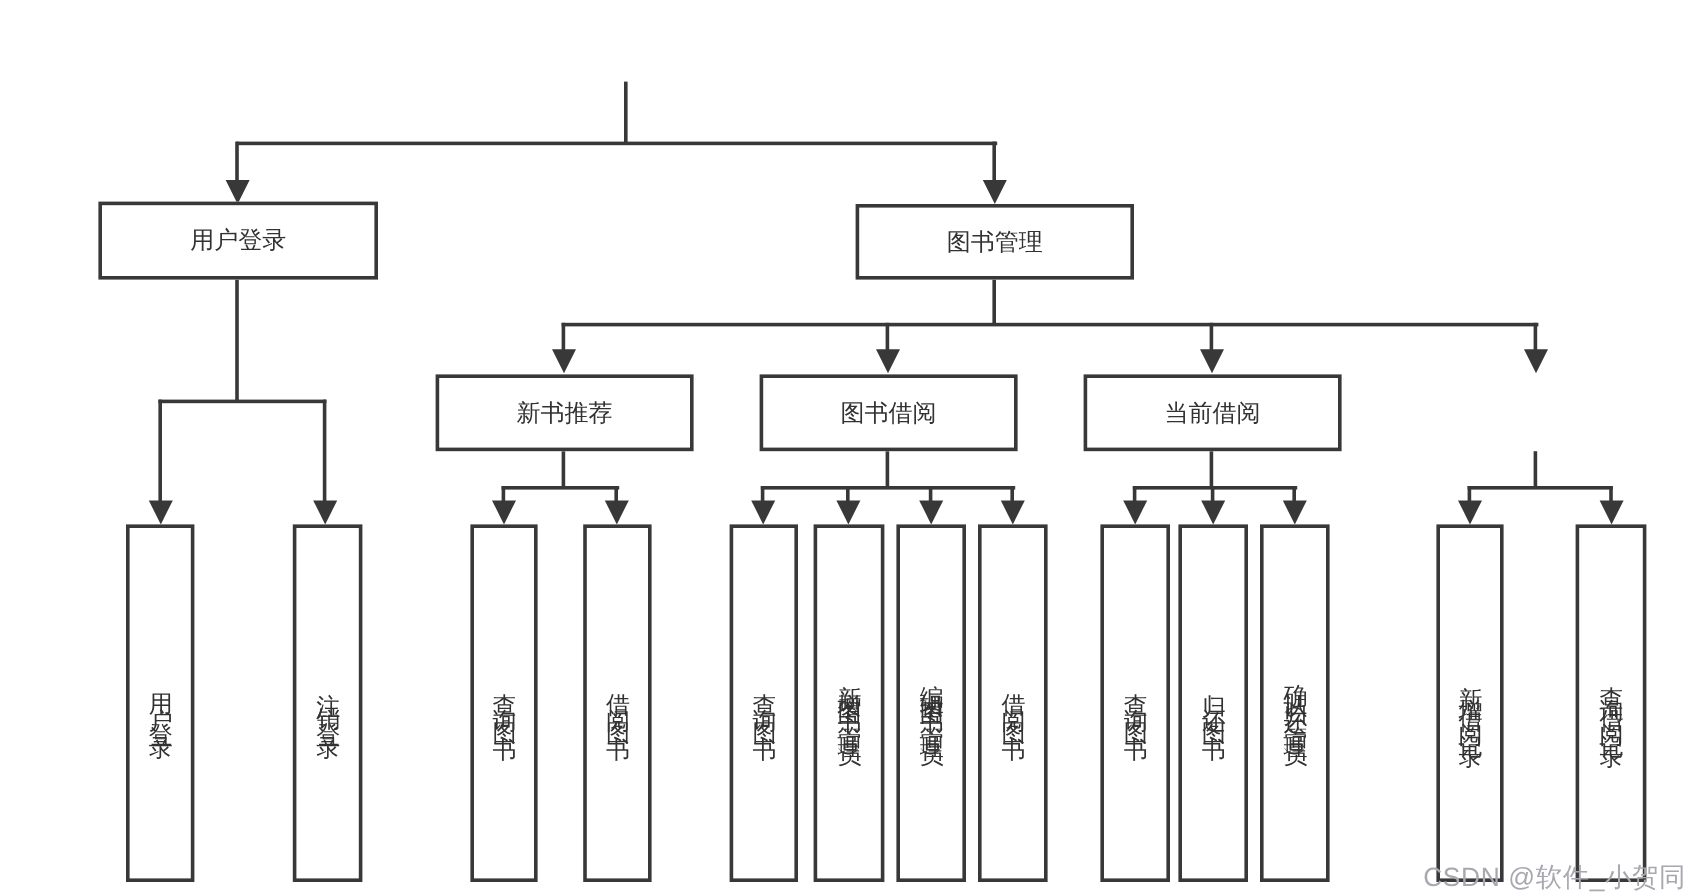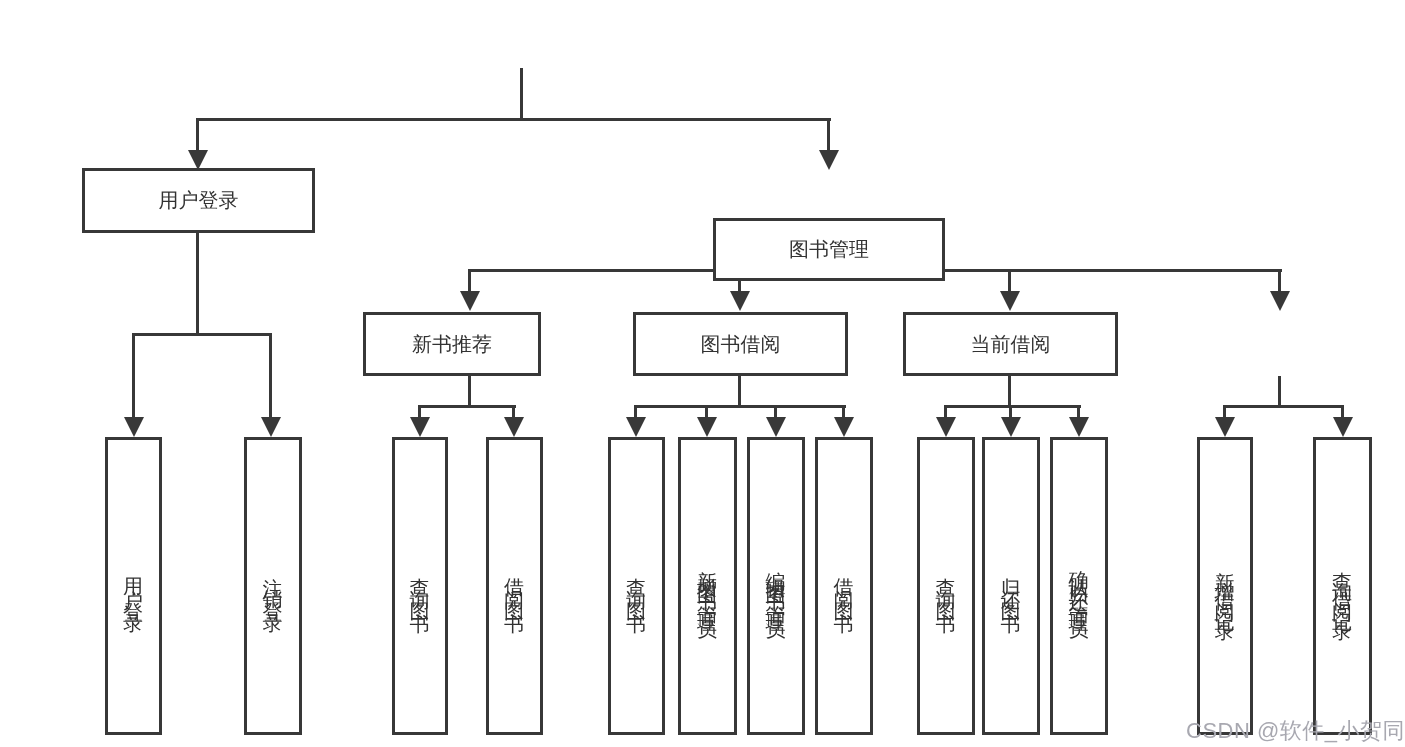--- a/index.html
+++ b/index.html
@@ -41,21 +41,21 @@
   <div class="vline" style="left:520px;top:68px;height:52px;"></div>
   <div class="hline" style="left:197px;top:118px;width:634px;"></div>
   <div class="vline" style="left:196px;top:118px;height:34px;"></div>
   <div class="arrow" style="left:188px;top:150px;"></div>
   <div class="vline" style="left:827px;top:118px;height:34px;"></div>
   <div class="arrow" style="left:819px;top:150px;"></div>
 
   <div class="node" style="left:82px;top:168px;width:233px;height:65px;">
     <span>用户登录</span>
   </div>
-  <div class="node" style="left:713px;top:170px;width:232px;height:63px;margin-top:48px;">
+  <div class="node" style="left:713px;top:170px;width:232px;height:63px;">
     <span>图书管理</span>
   </div>
 
   <div class="vline" style="left:196px;top:233px;height:102px;"></div>
   <div class="hline" style="left:132px;top:333px;width:140px;"></div>
   <div class="vline" style="left:132px;top:333px;height:86px;"></div>
   <div class="arrow" style="left:124px;top:417px;"></div>
   <div class="vline" style="left:269px;top:333px;height:86px;"></div>
   <div class="arrow" style="left:261px;top:417px;"></div>
 
@@ -63,21 +63,21 @@
   <div class="hline" style="left:468px;top:269px;width:814px;"></div>
   <div class="vline" style="left:468px;top:269px;height:24px;"></div>
   <div class="arrow" style="left:460px;top:291px;"></div>
   <div class="vline" style="left:738px;top:269px;height:24px;"></div>
   <div class="arrow" style="left:730px;top:291px;"></div>
   <div class="vline" style="left:1008px;top:269px;height:24px;"></div>
   <div class="arrow" style="left:1000px;top:291px;"></div>
   <div class="vline" style="left:1278px;top:269px;height:24px;"></div>
   <div class="arrow" style="left:1270px;top:291px;"></div>
 
-  <div class="node" style="left:363px;top:312px;width:178px;height:64px;">
+  <div class="node" style="left:363px;top:312px;width:215px;height:64px;">
     <span>新书推荐</span>
   </div>
   <div class="node" style="left:903px;top:312px;width:215px;height:64px;">
     <span>当前借阅</span>
   </div>
   <div class="node" style="left:633px;top:312px;width:215px;height:64px;">
     <span>图书借阅</span>
   </div>
 
   <div class="vline" style="left:468px;top:376px;height:31px;"></div>

